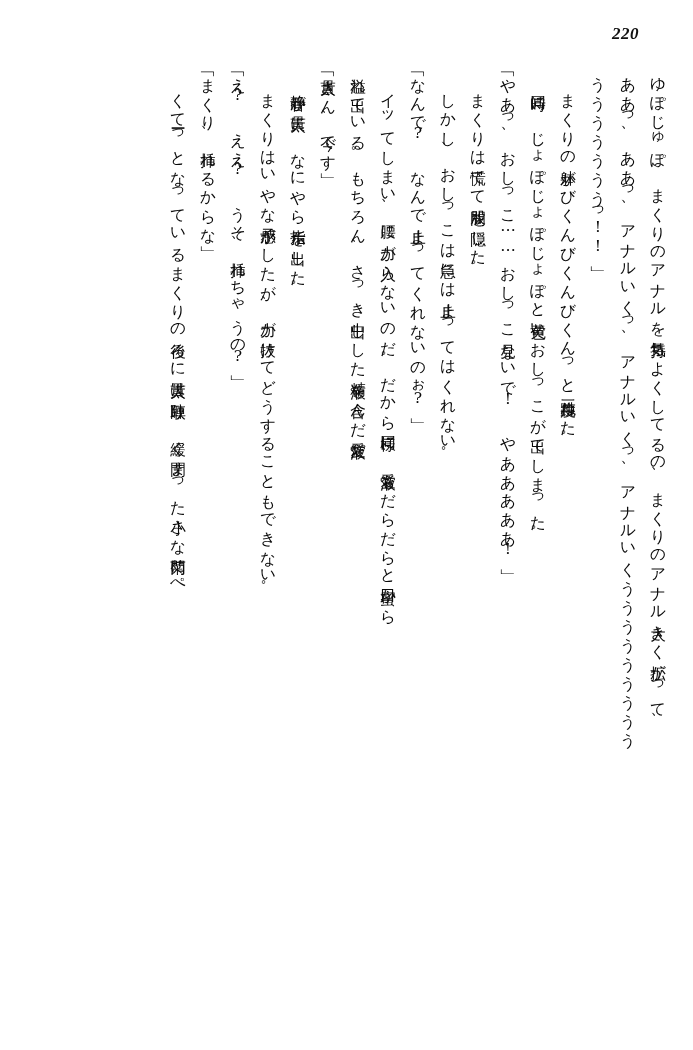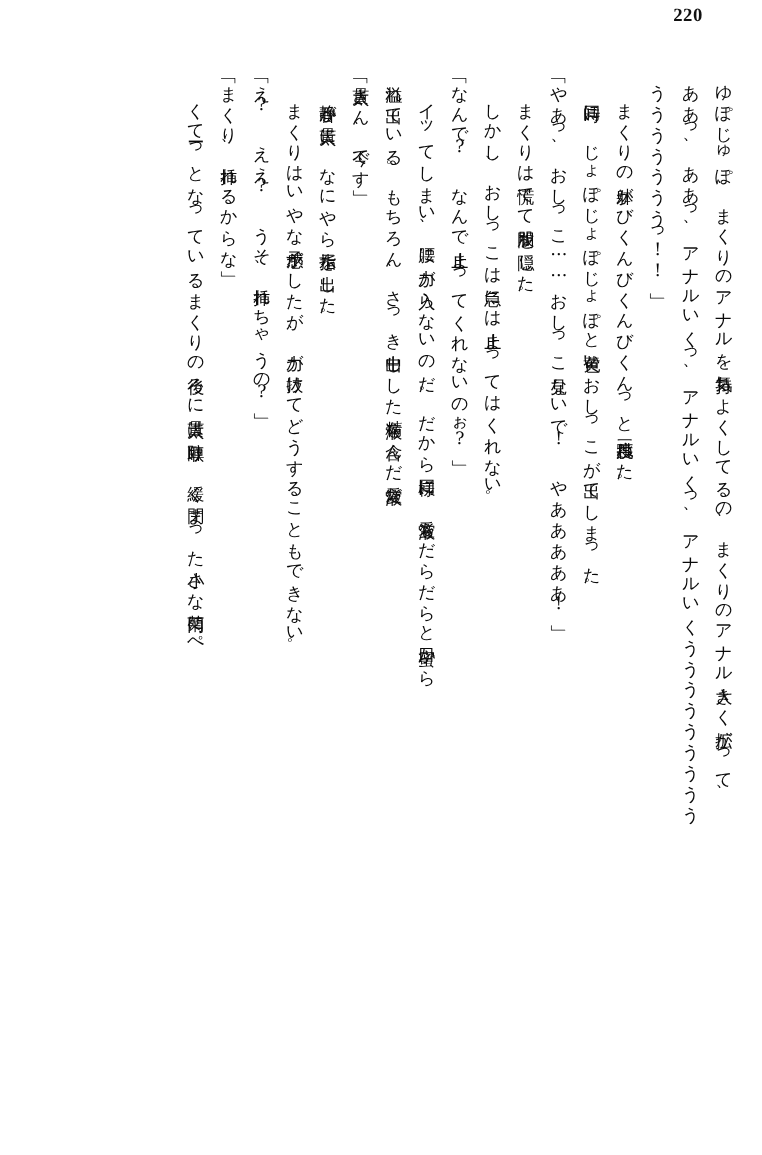--- a/index.html
+++ b/index.html
@@ -16,24 +16,25 @@
   }
   .page {
     position: relative;
     width: 693px;
     height: 1050px;
     box-sizing: border-box;
     background: #ffffff;
   }
   .page-number {
     position: absolute;
-    top: 4px;
+    top: 24px;
     right: 54px;
     font-family: "Liberation Serif", "DejaVu Serif", serif;
     font-weight: bold;
+    font-style: italic;
     font-size: 17px;
     letter-spacing: 0.5px;
     color: #111;
   }
   .text-body {
     position: absolute;
     top: 66px;
     right: 28px;
     left: 22px;
     bottom: 30px;

